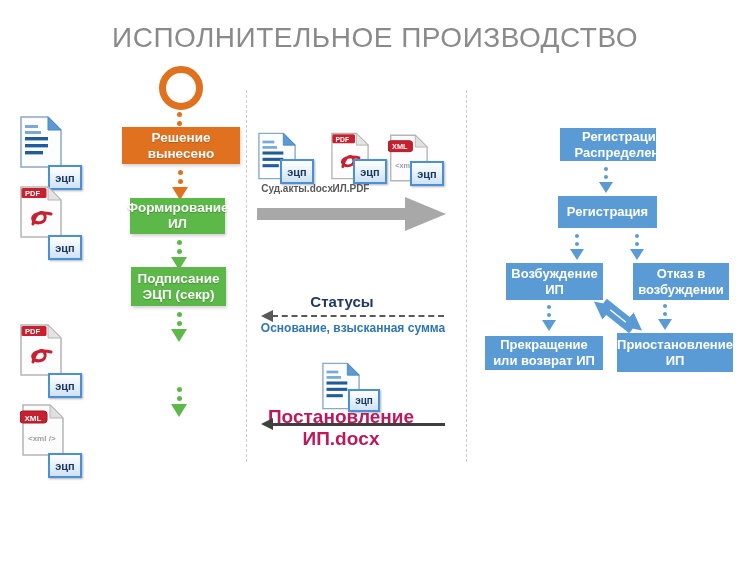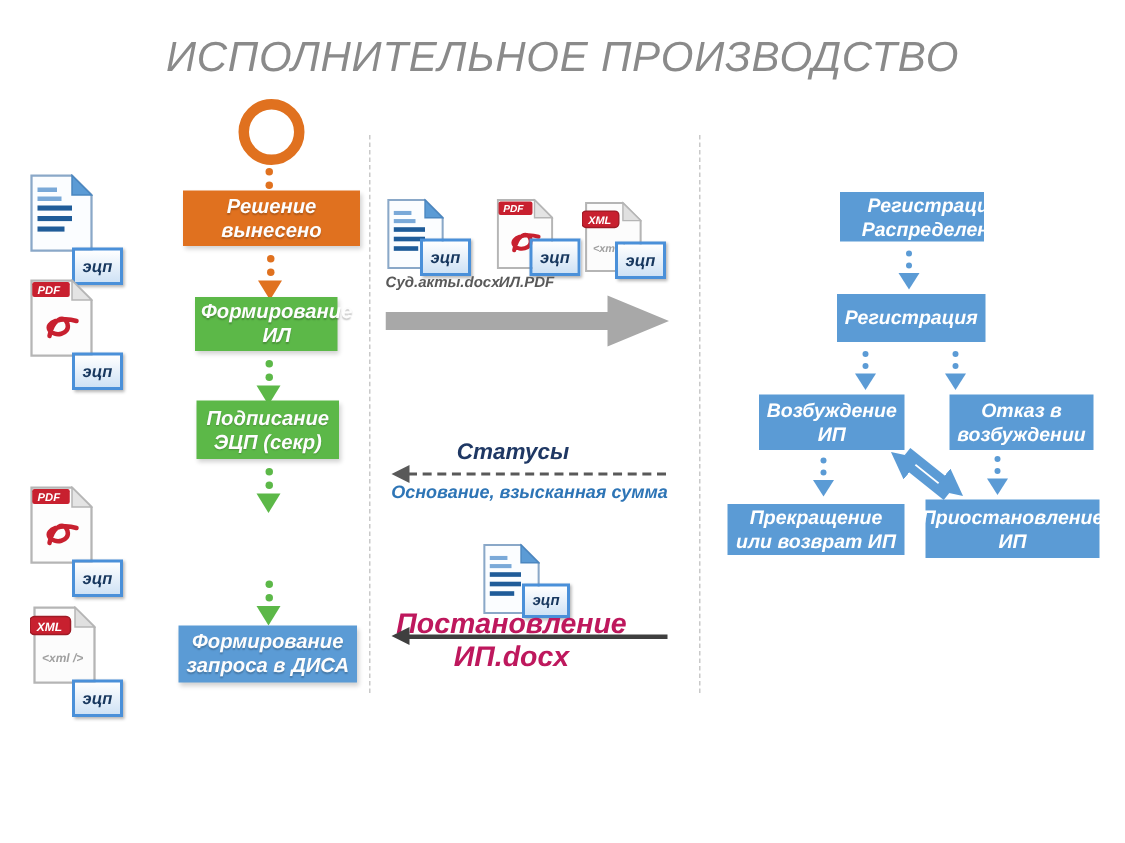--- a/index.html
+++ b/index.html
@@ -1,26 +1,26 @@
 <!DOCTYPE html>
 <html><head>
 <meta charset="utf-8">
 <style>
   html,body{margin:0;padding:0;background:#fff;}
   body{font-family:"Liberation Sans",sans-serif;}
-  .stage{position:relative;width:750px;height:562px;background:#fff;overflow:hidden;font-style:italic;}
+  .stage{position:relative;width:750px;height:562px;background:#fff;overflow:hidden;}
 
   .page-title{position:absolute;left:0;top:22px;width:750px;text-align:center;
     font-size:28px;font-weight:400;color:#8a8a8a;letter-spacing:.5px;margin:0;}
 
   
   .divider{position:absolute;top:90px;height:372px;width:0;border-left:1px dashed #c9c9c9;}
 
   
-  .pbox{position:absolute;display:flex;align-items:center;justify-content:flex-start;text-align:center;
+  .pbox{position:absolute;display:flex;align-items:center;justify-content:center;text-align:center;
     color:#fdfdfd;font-weight:bold;font-size:13.5px;line-height:1.18;
     text-shadow:0 1px 1px rgba(0,0,0,.22);box-shadow:1px 2px 3px rgba(0,0,0,.18);padding:2px 4px;box-sizing:border-box;}
   .c-orange{background:#E0711F;}
   .c-green{background:#5CB848;}
   .c-blue{background:#5B9BD5;}
 
   .start-circle{position:absolute;left:159px;top:66px;width:30px;height:30px;
     border:7px solid #E0711F;border-radius:50%;background:#fff;}
 
   
@@ -149,23 +149,20 @@
       <i></i>
       <b></b>
     </div>
 
   <div class="varrow" style="--c:#5CB848;left:171px;top:385px;">
       <i></i>
       <i></i>
       <b></b>
     </div>
 
-  <div class="pbox c-blue" style="left:119px;top:417px;width:119px;height:38px;">
-    <span>Формирование запроса в ДИСА</span>
-  </div>
 
   <div class="doccomp" style="left:258px;top:132px;width:56px;height:52px;">
     <svg width="38" height="48" viewBox="0 0 42 52">
       <path d="M1,1 h27 l13,13 v37 h-40 z" fill="#fbfdff" stroke="#8aa8c8" stroke-width="1.5"></path>
       <path d="M28,1 l13,13 h-13 z" fill="#5b9bd5" stroke="#4a86c0"></path>
       <rect x="5" y="9" width="13" height="3" fill="#7aa9d8"></rect>
       <rect x="5" y="15" width="16" height="3" fill="#7aa9d8"></rect>
       <rect x="5" y="21" width="23" height="3.4" fill="#1f5c99"></rect>
       <rect x="5" y="28" width="23" height="3.4" fill="#1f5c99"></rect>
       <rect x="5" y="35" width="18" height="3.4" fill="#1f5c99"></rect>

